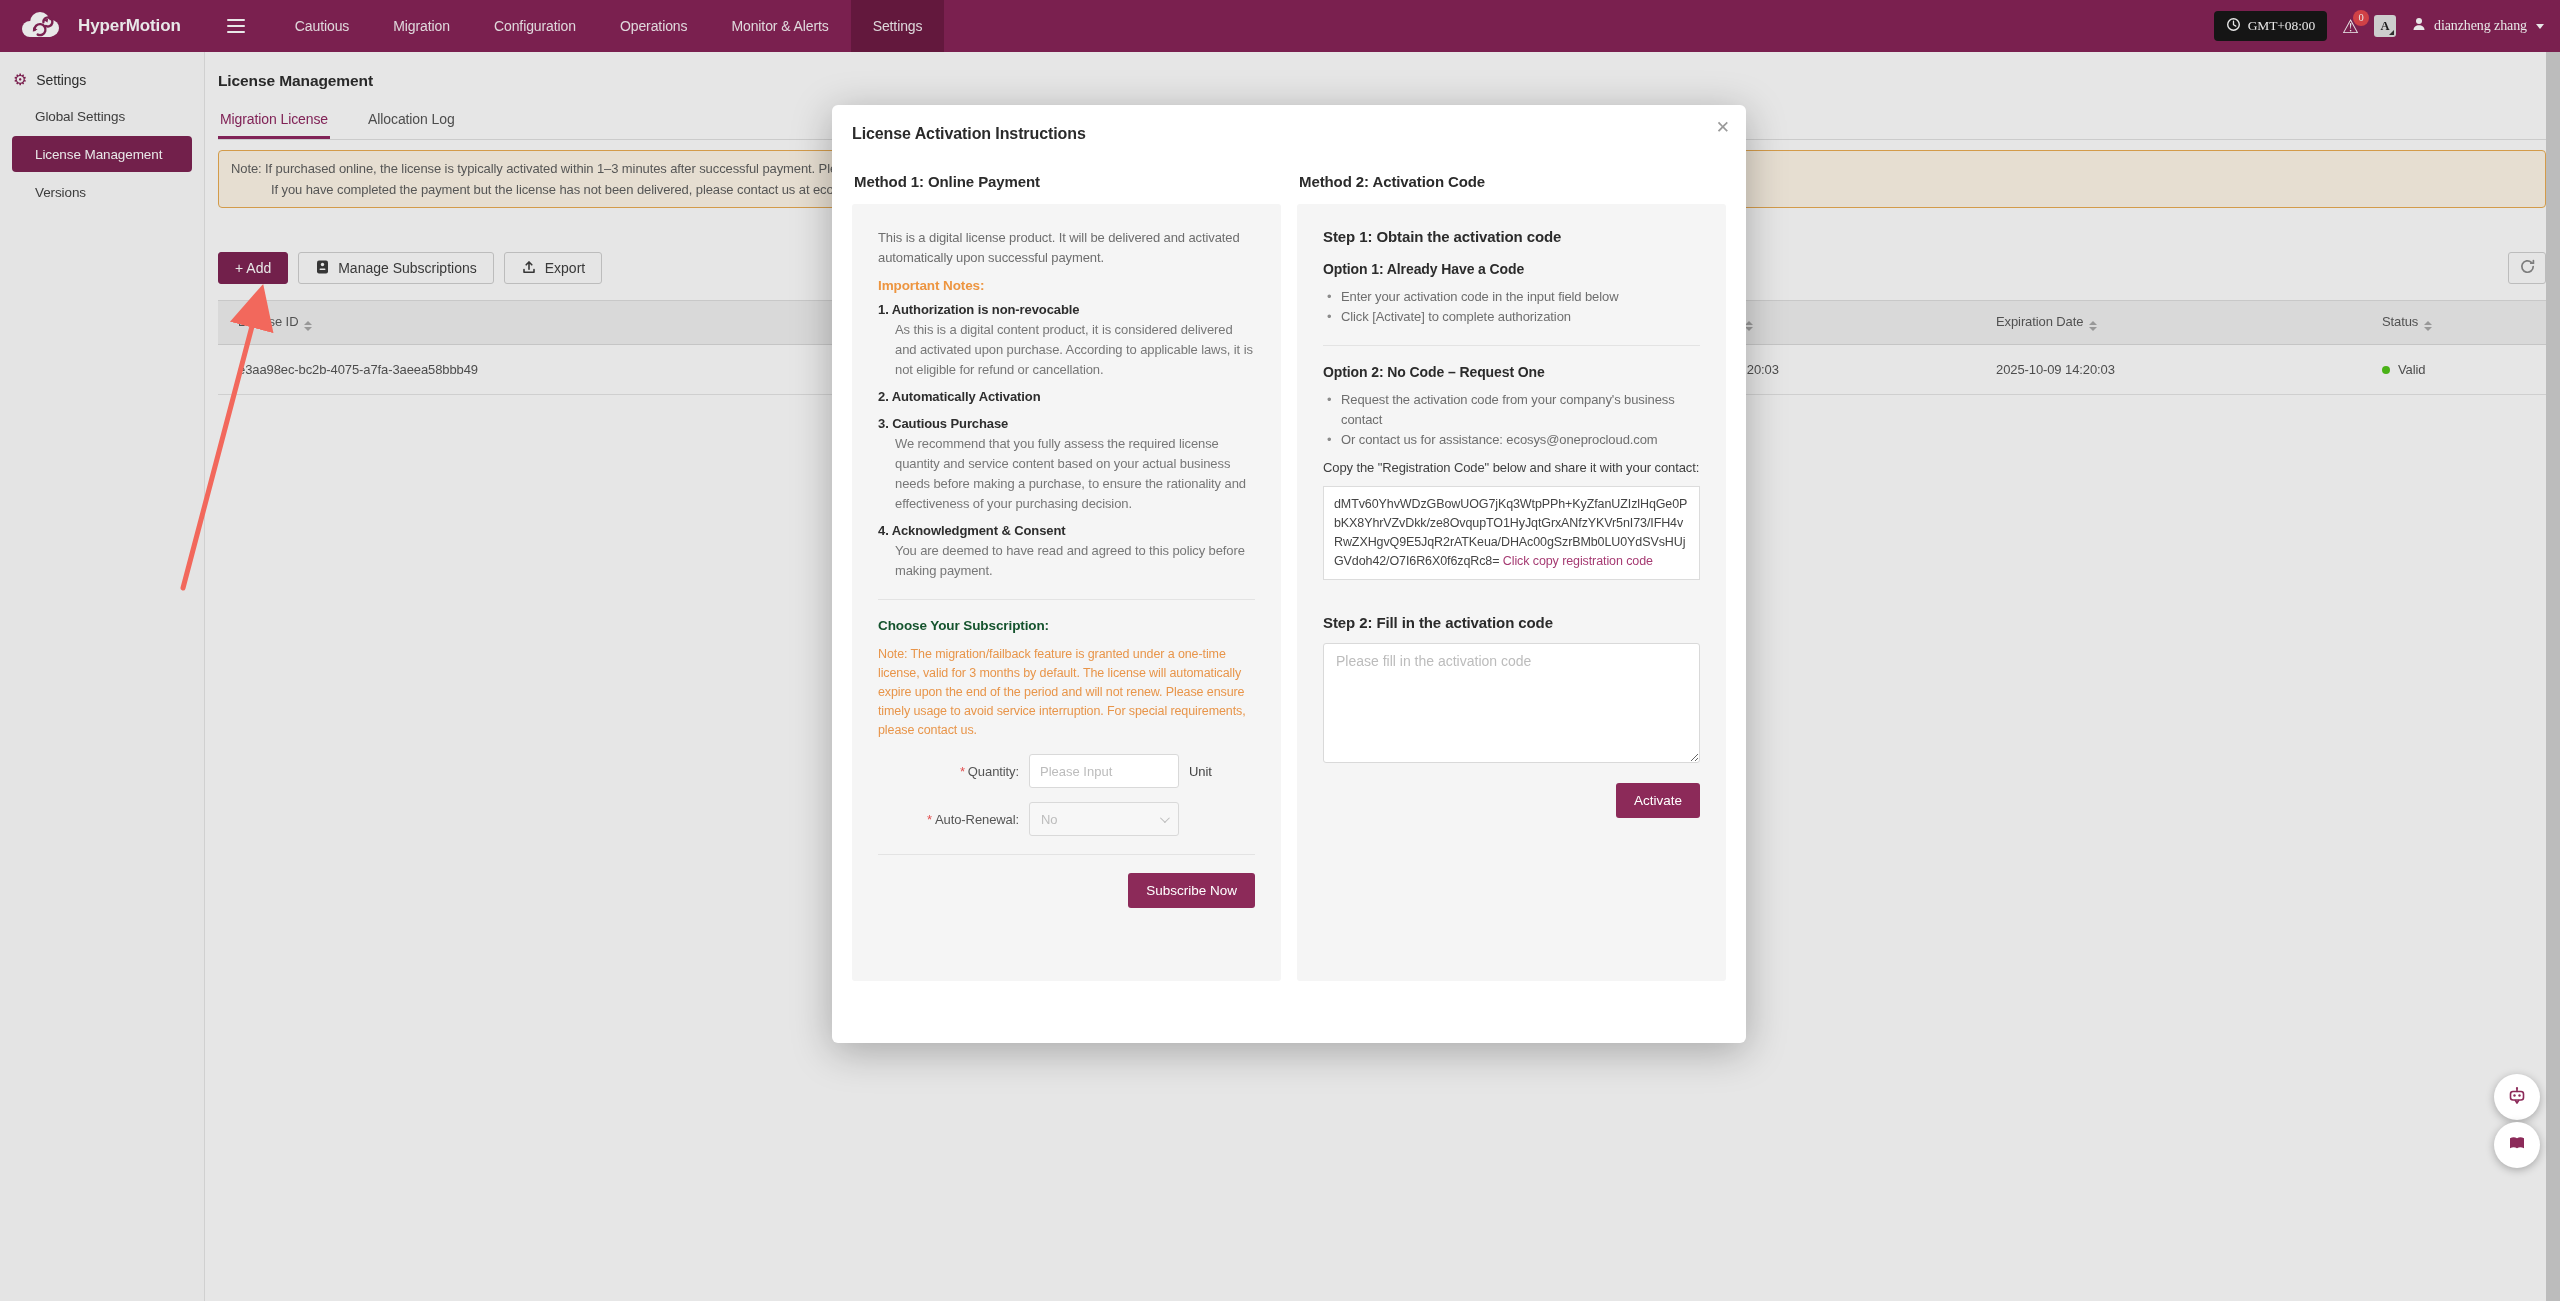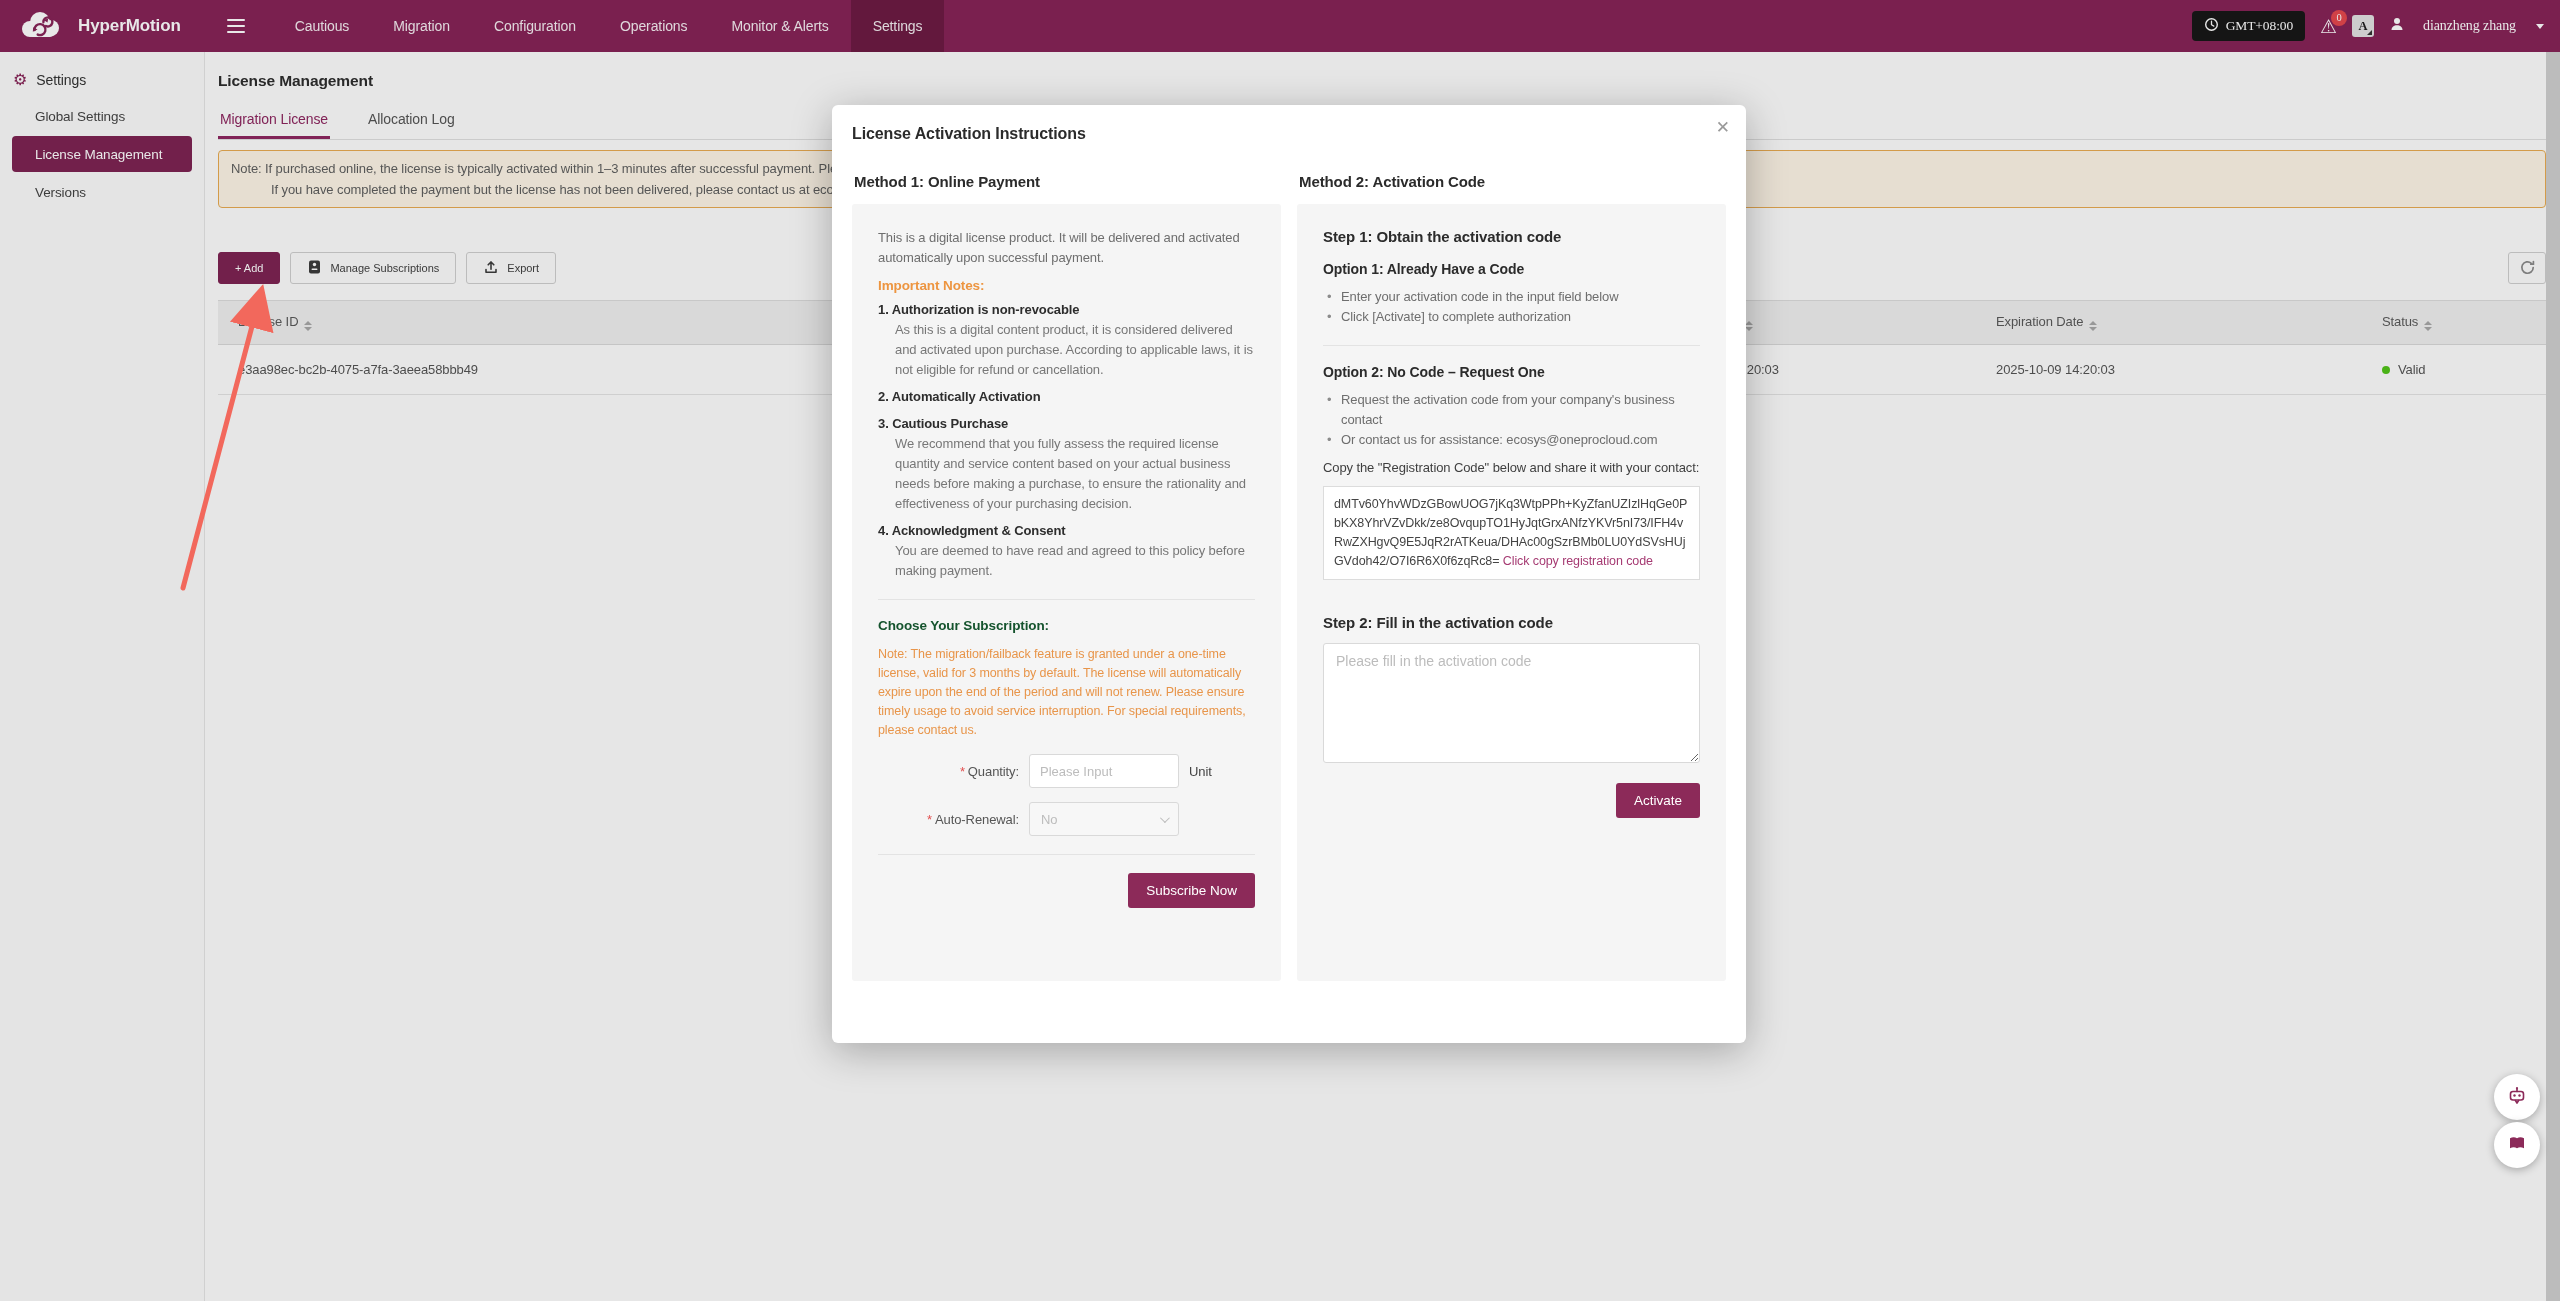--- a/index.html
+++ b/index.html
@@ -15,40 +15,40 @@
   .nav-links{display:flex;align-items:stretch;margin-left:28px;}
   .nav-item{display:flex;align-items:center;padding:0 22px;color:rgba(255,255,255,.92);font-size:14px;cursor:pointer;}
   .nav-item.active{background:#6d1b44;}
   .nav-right{margin-left:auto;display:flex;align-items:center;gap:15px;padding-right:16px;font-family:Liberation Serif, serif;}
   .gmt-badge{display:flex;align-items:center;gap:7px;background:#181818;color:#fff;font-size:13.5px;height:30px;padding:0 12px;border-radius:4px;}
   .alert-wrap{position:relative;display:flex;align-items:center;cursor:pointer;}
   .warn-glyph{color:#fff;font-size:19px;line-height:1;}
   .alert-badge{position:absolute;top:-7px;right:-10px;min-width:16px;height:16px;border-radius:8px;background:#e5484d;color:#fff;font-size:10.5px;display:flex;align-items:center;justify-content:center;padding:0 4px;}
   .translate-box{position:relative;width:22px;height:22px;border-radius:3px;background:#e2e2e2;display:flex;align-items:center;justify-content:center;font-size:12.5px;font-weight:bold;color:#222;cursor:pointer;}
   .translate-box::after{content:"";position:absolute;right:2px;bottom:2px;border-left:5px solid transparent;border-bottom:5px solid #333;}
-  .user-wrap{display:flex;align-items:center;gap:18px;color:#fff;font-size:14px;cursor:pointer;}
+  .user-wrap{display:flex;align-items:center;gap:7px;color:#fff;font-size:14px;cursor:pointer;}
   .caret-down{width:0;height:0;border-left:4.5px solid transparent;border-right:4.5px solid transparent;border-top:5px solid #fff;margin-left:2px;}
 
   
   .sidebar{position:absolute;top:52px;left:0;bottom:0;width:205px;background:#fbfbfb;border-right:1px solid #e5e5e5;z-index:1;}
   .sb-header{display:flex;align-items:center;gap:9px;padding:20px 0 10px 13px;font-size:14px;color:#333;}
   .gear{color:#872457;font-size:16px;line-height:1;}
   .sb-item{height:36px;display:flex;align-items:center;padding-left:35px;font-size:13.5px;color:#444;cursor:pointer;}
   .sb-item.active{background:#7e2453;color:#fff;border-radius:4px;margin:2px 12px;padding-left:23px;}
 
   
   .main{position:absolute;top:52px;left:205px;right:0;bottom:0;background:#fdfdfd;padding-left:13px;overflow:hidden;z-index:1;}
   .page-title{margin:20px 0 0 0;font-size:15.5px;font-weight:bold;color:#2e2e2e;}
   .tabs{display:flex;gap:36px;margin-top:12px;border-bottom:1px solid #e0e0e0;margin-right:14px;}
   .tab{padding:9px 2px;font-size:14px;color:#555;cursor:pointer;border-bottom:3px solid transparent;}
   .tab.active{color:#8e2760;border-bottom-color:#8e2760;}
   .banner{margin-top:10px;margin-right:14px;background:#fdf5e6;border:1px solid #e8ab52;border-radius:4px;padding:7px 12px;font-size:13px;color:#5f5f5f;line-height:21px;}
   .banner .l2{padding-left:40px;}
   .toolbar{display:flex;align-items:center;gap:10px;margin-top:44px;margin-right:14px;}
-  .btn{height:32px;display:inline-flex;align-items:center;gap:8px;border:1px solid #cfcfcf;background:#fcfcfc;border-radius:3px;padding:0 16px;font-size:11px;color:#3f3f3f;cursor:pointer;}
+  .btn{height:32px;display:inline-flex;align-items:center;gap:8px;border:1px solid #cfcfcf;background:#fcfcfc;border-radius:3px;padding:0 16px;font-size:14px;color:#3f3f3f;cursor:pointer;}
   .btn-add{background:#7e2453;border-color:#7e2453;color:#fff;}
   .btn-refresh{margin-left:auto;width:38px;justify-content:center;padding:0;}
   .lic-table{margin-top:16px;margin-right:14px;width:2328px;border-collapse:collapse;table-layout:fixed;}
   .lic-table th{height:44px;background:#efefef;border-top:1px solid #dcdcdc;border-bottom:1px solid #d9d9d9;font-size:13px;font-weight:normal;color:#5a5a5a;text-align:left;padding-left:20px;white-space:nowrap;cursor:pointer;}
   .lic-table td{height:50px;border-bottom:1px solid #e4e4e4;font-size:13px;color:#555;padding-left:20px;white-space:nowrap;background:#fdfdfd;}
   .sort{display:inline-flex;flex-direction:column;gap:2px;margin-left:6px;vertical-align:1px;}
   .sort i{display:block;width:0;height:0;border-left:4px solid transparent;border-right:4px solid transparent;}
   .sort .up{border-bottom:4px solid #a8a8a8;}
   .sort .dn{border-top:4px solid #a8a8a8;}
   .dot{display:inline-block;width:8px;height:8px;border-radius:50%;background:#52c41a;margin-right:8px;}

